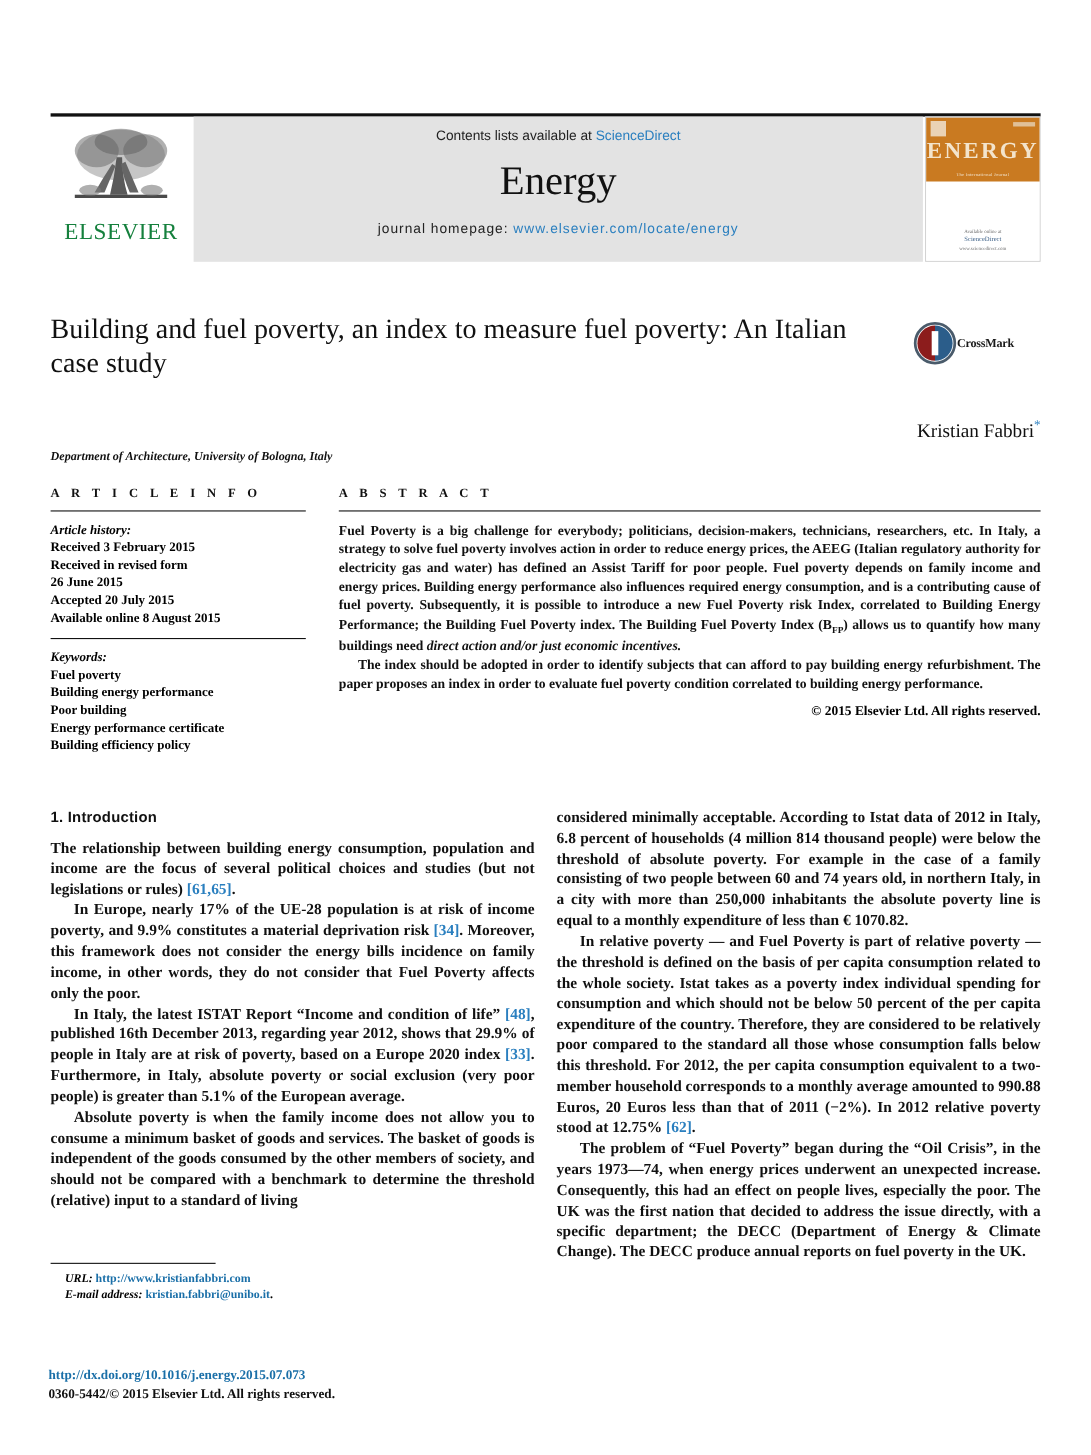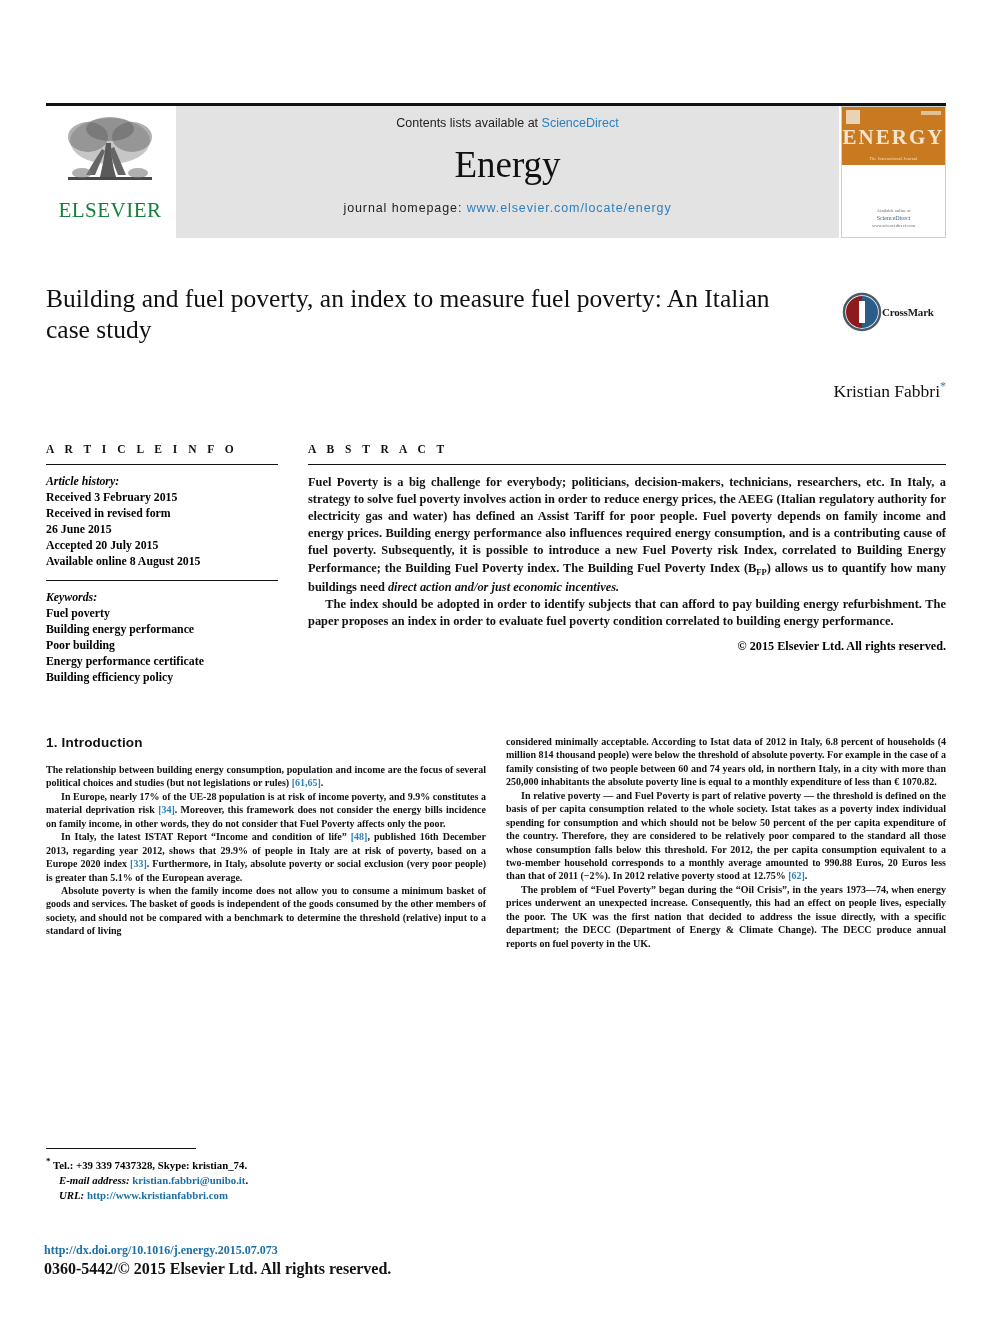--- a/index.html
+++ b/index.html
@@ -123,21 +123,21 @@
     font-family:"Liberation Serif", serif;
     font-size:17.5px; margin-top:34px; color:#111;text-align:right;
   }
   .author .star { color:#2a7fbf; font-size:12px; vertical-align:super; }
   .affiliation {
     font-family:"Liberation Serif", serif;
     font-style:italic; font-size:11px;
     margin-top:7px; color:#111; font-weight:bold;
   }
   .crossmark {
-    position:absolute; right:4px; top:0;
+    position:absolute; right:16px; top:0;
     width:100px; height:58px;
     display:flex; align-items:center; gap:0;
   }
   .crossmark .cm-label {
     font-family:"Liberation Serif", serif;
     font-size:11px; font-weight:bold; color:#1a1a1a;
     letter-spacing:-0.2px;
   }
 
   
@@ -179,42 +179,42 @@
     display:flex; gap:20px;
   }
   .bcol { width:440px; flex:0 0 440px; position:relative; }
   .h1 {
     font-family:"Liberation Sans", sans-serif;
     font-size:13.5px; font-weight:bold;
     margin:0 0 13px 0; color:#111;
     letter-spacing:.2px;
   }
   .ptext {
-    font-size:10px; line-height:1.345;
+    font-size:14px; line-height:1.345;
     text-align:justify; font-weight:bold; color:#111;
     margin:0;
   }
   .ptext + .ptext { text-indent:1.5em; }
   .ref { color:#2a7fbf; }
   .ptext.cont { text-indent:0; }
 
   
   .footnotes {
     position:absolute; left:46px; top:1148px; width:440px;
   }
   .fn-rule { border-top:1px solid #111; width:150px; margin-bottom:6px; }
   .fn-line { font-size:10.8px; line-height:1.42; font-weight:bold; }
   .fn-line .ital { font-style:italic; }
   .fn-line .lnk { color:#1a6fa8; }
   .fn-star { font-size:9px; vertical-align:super; }
   .doi-block {
     position:absolute; left:44px; top:1243px; width:440px;
   }
   .doi-link { font-size:12px; color:#1a6fa8; font-weight:bold; }
-  .issn-line { font-size:16px; font-weight:bold; margin-top:2px; color:#111; }
+  .issn-line { font-size:12px; font-weight:bold; margin-top:2px; color:#111; }
 </style>
 </head>
 <body>
 
 <div class="page">
 
   <div class="running-head">Energy 89 (2015) 244–258</div>
 
   <div class="masthead">
     <div class="masthead-inner">
@@ -264,20 +264,21 @@
       </div>
 
     </div>
   </div>
 
   <div class="title-wrap">
     <h1 class="article-title">Building and fuel poverty, an index to measure fuel poverty: An Italian case study</h1>
     <div class="author">
       <span>Kristian Fabbri</span><span class="star">*</span>
     </div>
+    <div class="affiliation">Department of Architecture, University of Bologna, Italy</div>
 
     <div class="crossmark">
       <svg width="40" height="40" viewBox="0 0 40 40">
         <circle cx="20" cy="20" r="18" fill="#ffffff" stroke="#4a5b6b" stroke-width="2.5"></circle>
         <path d="M20 4 a16 16 0 0 0 0 32 z" fill="#8c1c1c"></path>
         <path d="M20 4 a16 16 0 0 1 0 32 z" fill="#2b5d8a"></path>
         <rect x="17" y="9" width="6" height="22" fill="#ffffff"></rect>
       </svg>
       <span class="cm-label">CrossMark</span>
     </div>
@@ -332,31 +333,28 @@
     <div class="bcol">
       <p class="ptext cont">considered minimally acceptable. According to Istat data of 2012 in Italy, 6.8 percent of households (4 million 814 thousand people) were below the threshold of absolute poverty. For example in the case of a family consisting of two people between 60 and 74 years old, in northern Italy, in a city with more than 250,000 inhabitants the absolute poverty line is equal to a monthly expenditure of less than € 1070.82.</p>
       <p class="ptext"><span>In relative poverty — and Fuel Poverty is part of relative poverty — the threshold is defined on the basis of per capita consumption related to the whole society. Istat takes as a poverty index individual spending for consumption and which should not be below 50 percent of the per capita expenditure of the country. Therefore, they are considered to be relatively poor compared to the standard all those whose consumption falls below this threshold. For 2012, the per capita consumption equivalent to a two-member household corresponds to a monthly average amounted to 990.88 Euros, 20 Euros less than that of 2011 (−2%). In 2012 relative poverty stood at 12.75% </span><span class="ref">[62]</span><span>.</span></p>
       <p class="ptext">The problem of “Fuel Poverty” began during the “Oil Crisis”, in the years 1973—74, when energy prices underwent an unexpected increase. Consequently, this had an effect on people lives, especially the poor. The UK was the first nation that decided to address the issue directly, with a specific department; the DECC (Department of Energy &amp; Climate Change). The DECC produce annual reports on fuel poverty in the UK.</p>
     </div>
 
   </div>
 
   <div class="footnotes">
     <div class="fn-rule"></div>
-    <div class="fn-line">
-      <span class="fn-star">*</span><span> Tel.: +39 339 7437328, Skype: kristian_74.</span>
+    <div class="fn-line" style="padding-left:13px">
+      <span class="ital">URL:</span>
+      <span class="lnk">http://www.kristianfabbri.com</span>
     </div>
     <div class="fn-line" style="padding-left:13px">
       <span class="ital">E-mail address:</span>
       <span class="lnk">kristian.fabbri@unibo.it</span><span>.</span>
     </div>
-    <div class="fn-line" style="padding-left:13px">
-      <span class="ital">URL:</span>
-      <span class="lnk">http://www.kristianfabbri.com</span>
-    </div>
   </div>
 
   <div class="doi-block">
     <div class="doi-link">http://dx.doi.org/10.1016/j.energy.2015.07.073</div>
     <div class="issn-line">0360-5442/© 2015 Elsevier Ltd. All rights reserved.</div>
   </div>
 
 </div>
 
 </body></html>

